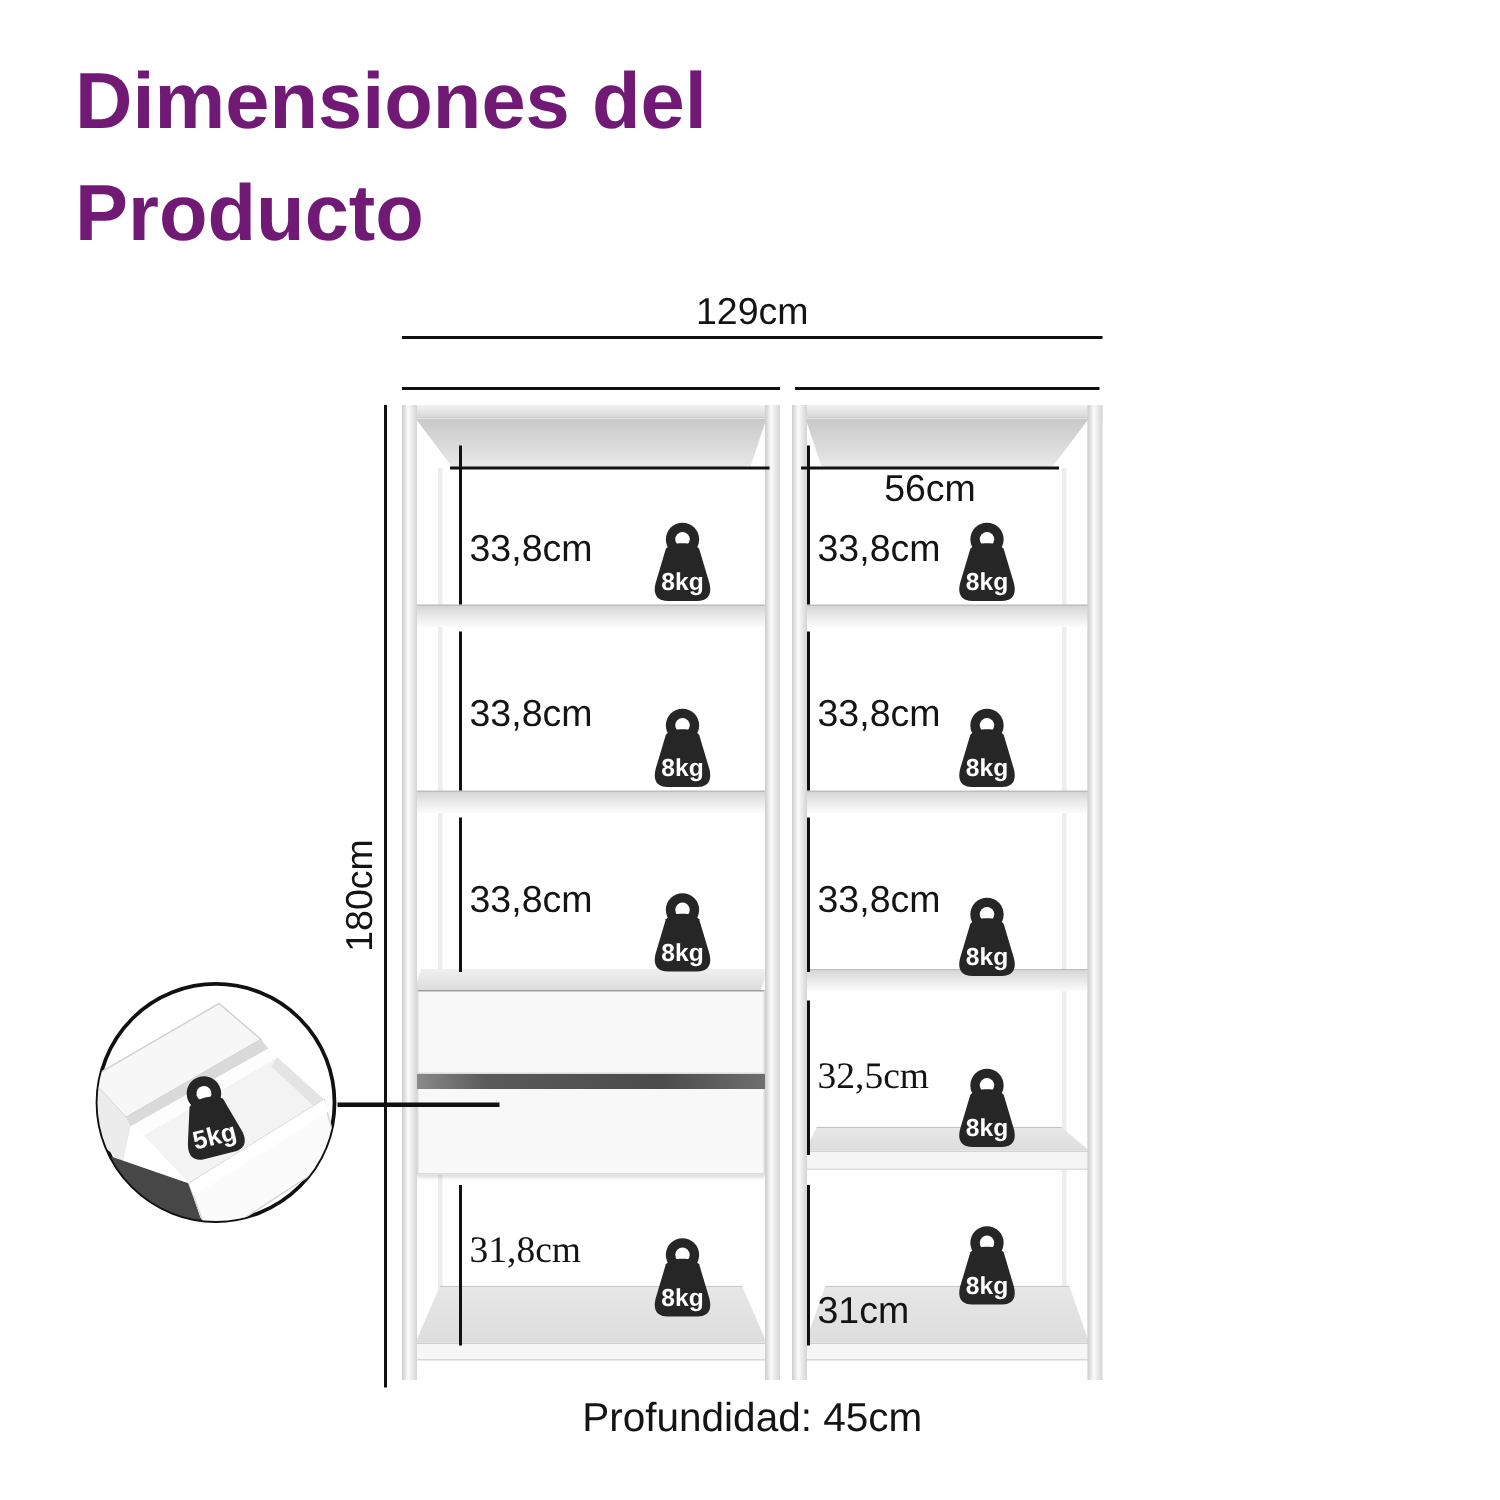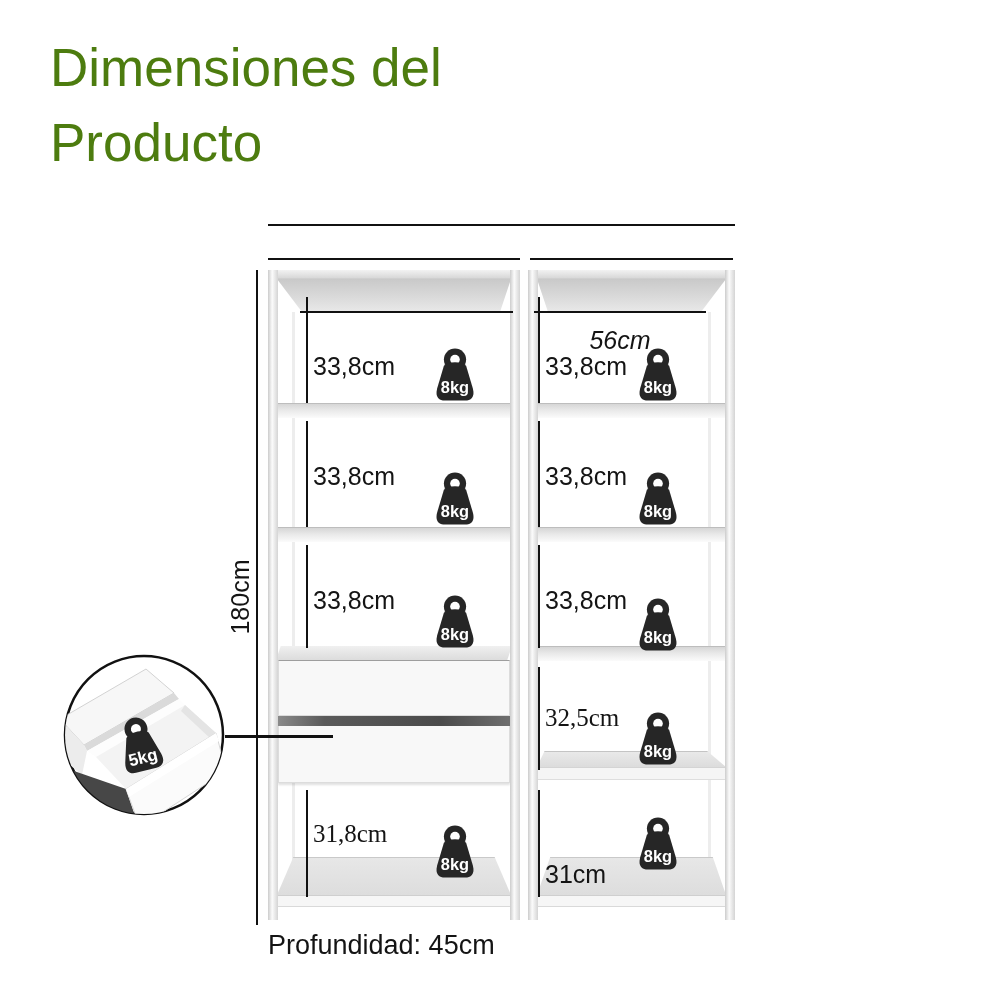--- a/index.html
+++ b/index.html
@@ -2,21 +2,21 @@
 <html><head>
 <meta charset="utf-8">
 <style>
   html,body{margin:0;padding:0;background:#fff;width:1000px;height:1000px;overflow:hidden;}
   *{box-sizing:border-box;}
   .stage{position:relative;width:1000px;height:1000px;background:#fff;
          font-family:"Liberation Sans", sans-serif;color:#111;}
 
   
   .title{position:absolute;left:50px;top:30px;width:600px;margin:0;
-         font-size:53px;font-weight:400;line-height:1.42;color:#4d7c0f;letter-spacing:0;}
+         font-size:53px;font-weight:700;line-height:1.42;color:#701a75;letter-spacing:0;}
 
   
   .dim-line{position:absolute;background:#111;height:2px;}
   .dim-vline{position:absolute;background:#111;width:2px;}
   .dim-label{position:absolute;font-size:25px;color:#141414;white-space:nowrap;}
   .centered{text-align:center;}
   .rot{display:flex;align-items:center;justify-content:center;
        transform:rotate(-90deg);}
 
   
@@ -61,30 +61,31 @@
 
   
   .kb{position:absolute;width:58px;height:56px;overflow:visible;}
   .kbf{fill:#262626;}
   .kbt{fill:#ffffff;font-family:"Liberation Sans",sans-serif;font-size:17px;font-weight:700;text-anchor:middle;}
 
   
   .bubble{position:absolute;left:58px;top:649px;}
   .pointer-line{position:absolute;left:225px;top:735px;width:108px;height:3px;background:#111;}
 
-  .footer-label{position:absolute;left:268px;top:930px;width:467px;
+  .footer-label{position:absolute;left:268px;top:930px;width:467px;text-align:center;
                 font-size:27px;color:#141414;}
 </style>
 </head>
 <body>
 
 <div class="stage">
 
   <h1 class="title">Dimensiones del Producto</h1>
 
+  <div class="dim-label centered" style="left:268px;top:194px;width:467px;">129cm</div>
   <div class="dim-line" style="left:268px;top:224px;width:467px;"></div>
 
   <div class="dim-line" style="left:268px;top:258px;width:252px;"></div>
 
   <div class="dim-line" style="left:530px;top:258px;width:203px;"></div>
 
   <div class="dim-vline" style="left:256px;top:270px;height:655px;"></div>
   <div class="dim-label rot" style="left:160px;top:582px;width:160px;height:30px;">180cm</div>
 
   <div class="col" style="left:268px;width:252px;">
@@ -116,21 +117,21 @@
     <div class="shelf4-front"></div>
     <div class="bottom-surface"></div>
     <div class="bottom-front"></div>
     <div class="post post-l"></div>
     <div class="post post-r"></div>
   </div>
 
   <div class="dim-line" style="left:300px;top:311px;width:213px;"></div>
 
   <div class="dim-line" style="left:534px;top:311px;width:172px;"></div>
-  <div class="dim-label centered" style="left:534px;top:326px;width:172px;font-style:italic;">56cm</div>
+  <div class="dim-label centered" style="left:534px;top:312px;width:172px;">56cm</div>
 
   <div class="dim-vline" style="left:306px;top:297px;height:106px;"></div>
   <div class="dim-label" style="left:313px;top:352px;">33,8cm</div>
   <div class="dim-vline" style="left:306px;top:421px;height:106px;"></div>
   <div class="dim-label" style="left:313px;top:462px;">33,8cm</div>
   <div class="dim-vline" style="left:306px;top:545px;height:103px;"></div>
   <div class="dim-label" style="left:313px;top:586px;">33,8cm</div>
   <div class="dim-vline" style="left:306px;top:790px;height:107px;"></div>
   <div class="dim-label" style="left:313px;top:820px;font-family:Liberation Serif, serif;">31,8cm</div>
 

